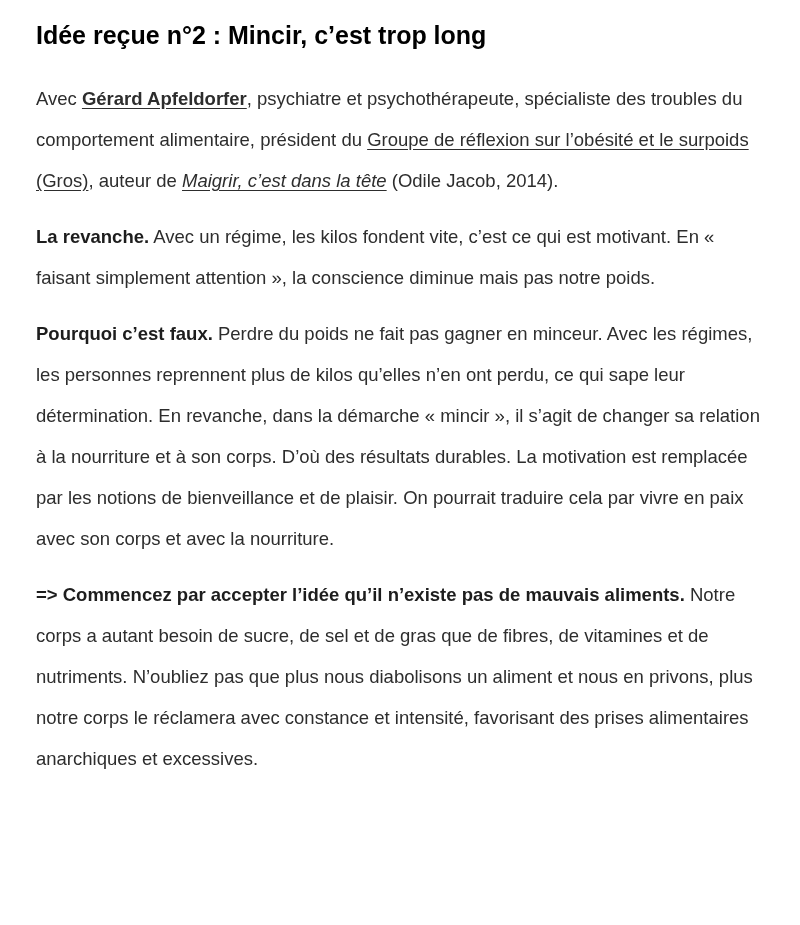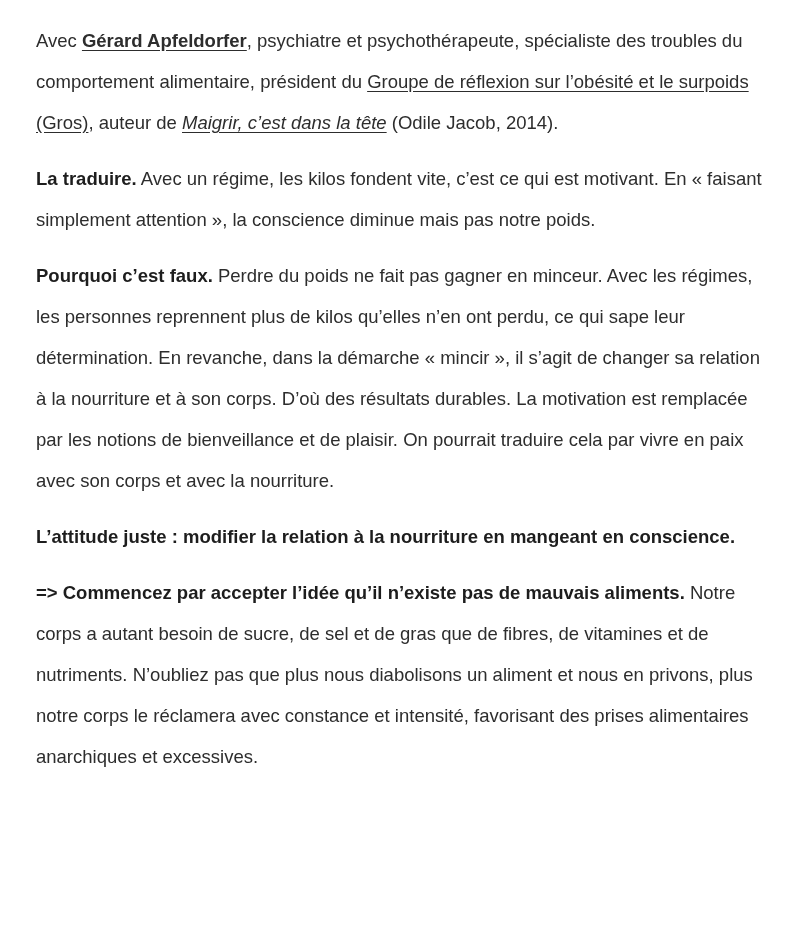--- a/index.html
+++ b/index.html
@@ -34,24 +34,24 @@
     cursor: pointer;
   }
   a.link.strong { font-weight: 700; }
   a.link.em { font-style: italic; }
 </style>
 </head>
 <body>
 
 <div class="page">
 
+  <h1 class="article-title">Idée reçue n°2 : Mincir, c’est trop long</h1>
 
   <p class="para"><span>Avec </span><a href="#" class="link strong">Gérard Apfeldorfer</a><span>, psychiatre et psychothérapeute, spécialiste des troubles du comportement alimentaire, président du </span><a href="#" class="link">Groupe de réflexion sur l’obésité et le surpoids (Gros)</a><span>, auteur de </span><a href="#" class="link em">Maigrir, c’est dans la tête</a><span> (Odile Jacob, 2014).</span></p>
 
-  <p class="para"><strong>La traduire.</strong><span> Avec un régime, les kilos fondent vite, c’est ce qui est motivant. En « faisant simplement attention », la conscience diminue mais pas notre poids.</span></p>
+  <p class="para"><strong>La revanche.</strong><span> Avec un régime, les kilos fondent vite, c’est ce qui est motivant. En « faisant simplement attention », la conscience diminue mais pas notre poids.</span></p>
 
   <p class="para"><strong>Pourquoi c’est faux.</strong><span> Perdre du poids ne fait pas gagner en minceur. Avec les régimes, les personnes reprennent plus de kilos qu’elles n’en ont perdu, ce qui sape leur détermination. En revanche, dans la démarche « mincir », il s’agit de changer sa relation à la nourriture et à son corps. D’où des résultats durables. La motivation est remplacée par les notions de bienveillance et de plaisir. On pourrait traduire cela par vivre en paix avec son corps et avec la nourriture.</span></p>
 
-  <p class="para bold-para">L’attitude juste : modifier la relation à la nourriture en mangeant en conscience.</p>
 
   <p class="para"><strong>=&gt; Commencez par accepter l’idée qu’il n’existe pas de mauvais aliments.</strong><span> Notre corps a autant besoin de sucre, de sel et de gras que de fibres, de vitamines et de nutriments. N’oubliez pas que plus nous diabolisons un aliment et nous en privons, plus notre corps le réclamera avec constance et intensité, favorisant des prises alimentaires anarchiques et excessives.</span></p>
 
 </div>
 
 </body></html>

